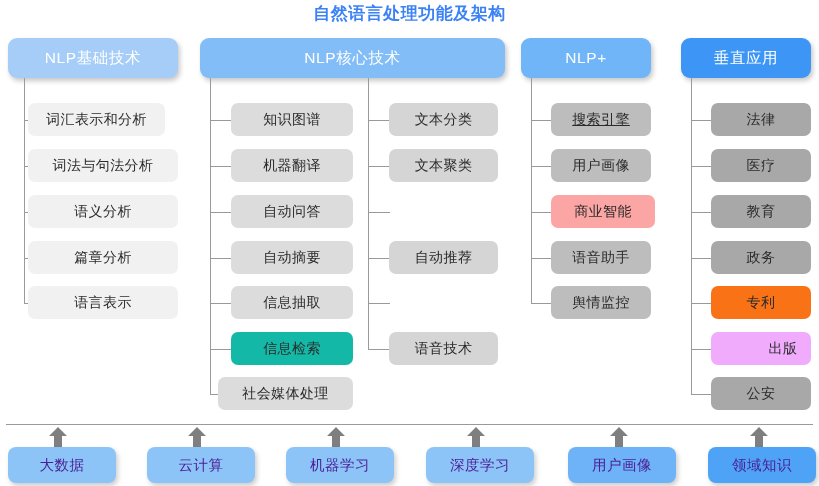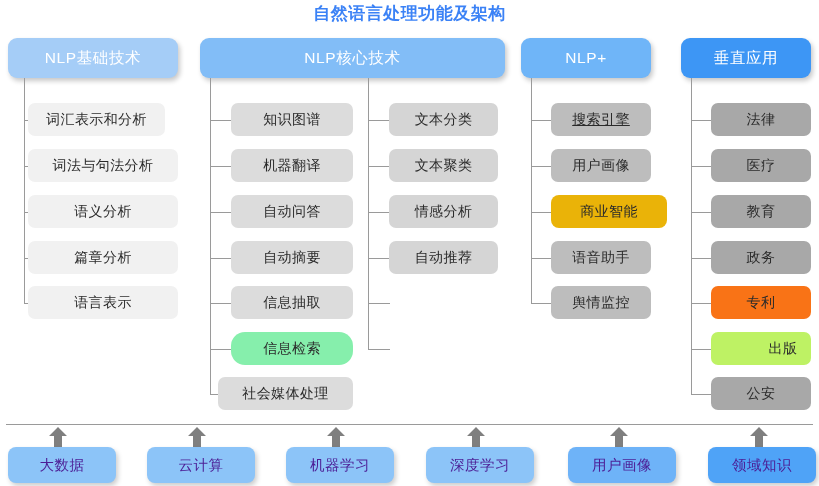--- a/index.html
+++ b/index.html
@@ -139,66 +139,66 @@
   <div class="hline" style="left:210px; top:258px; width:22px;"></div>
   <div class="hline" style="left:210px; top:303px; width:22px;"></div>
   <div class="hline" style="left:210px; top:349px; width:22px;"></div>
   <div class="hline" style="left:210px; top:394px; width:22px;"></div>
 
   <div class="item" style="left:231px; top:103px; width:122px; background:#DCDCDC;">知识图谱</div>
   <div class="item" style="left:231px; top:149px; width:122px; background:#DCDCDC;">机器翻译</div>
   <div class="item" style="left:231px; top:195px; width:122px; background:#DCDCDC;">自动问答</div>
   <div class="item" style="left:231px; top:241px; width:122px; background:#DCDCDC;">自动摘要</div>
   <div class="item" style="left:231px; top:286px; width:122px; background:#DCDCDC;">信息抽取</div>
-  <div class="item" style="left:231px; top:332px; width:122px; background:#86efac;border-radius:14px;">信息检索</div>
+  <div class="item" style="left:231px; top:332px; width:122px; background:#14b8a6;">信息检索</div>
   <div class="item" style="left:218px; top:377px; width:135px; background:#DCDCDC;">社会媒体处理</div>
 
   <div class="vline" style="left:368px; top:78px; height:271px;"></div>
   <div class="hline" style="left:368px; top:120px; width:22px;"></div>
   <div class="hline" style="left:368px; top:166px; width:22px;"></div>
   <div class="hline" style="left:368px; top:212px; width:22px;"></div>
   <div class="hline" style="left:368px; top:258px; width:22px;"></div>
   <div class="hline" style="left:368px; top:303px; width:22px;"></div>
   <div class="hline" style="left:368px; top:349px; width:22px;"></div>
 
   <div class="item" style="left:389px; top:103px; width:109px; background:#D5D5D5;">文本分类</div>
   <div class="item" style="left:389px; top:149px; width:109px; background:#D5D5D5;">文本聚类</div>
-  <div class="item" style="left:389px; top:195px; width:109px; background:#D5D5D5;">情感分析</div>
   <div class="item" style="left:389px; top:241px; width:109px; background:#D5D5D5;">自动推荐</div>
+  <div class="item" style="left:389px; top:332px; width:109px; background:#D5D5D5;">语音技术</div>
 
   <div class="hdr" style="left:521px; top:38px; width:130px; background:#6FB5F8;">NLP+</div>
   <div class="vline" style="left:531px; top:78px; height:225px;"></div>
   <div class="hline" style="left:531px; top:120px; width:21px;"></div>
   <div class="hline" style="left:531px; top:166px; width:21px;"></div>
   <div class="hline" style="left:531px; top:212px; width:21px;"></div>
   <div class="hline" style="left:531px; top:258px; width:21px;"></div>
   <div class="hline" style="left:531px; top:303px; width:21px;"></div>
 
   <div class="item" style="left:551px; top:103px; width:100px; background:#BDBDBD;text-decoration:underline;">搜索引擎</div>
   <div class="item" style="left:551px; top:149px; width:100px; background:#BDBDBD;">用户画像</div>
-  <div class="item" style="left:551px; top:195px; width:116px; background:#eab308;border-radius:8px;">商业智能</div>
+  <div class="item" style="left:551px; top:195px; width:104px; background:#fca5a5;">商业智能</div>
   <div class="item" style="left:551px; top:241px; width:100px; background:#BDBDBD;">语音助手</div>
   <div class="item" style="left:551px; top:286px; width:100px; background:#BDBDBD;">舆情监控</div>
 
   <div class="hdr" style="left:681px; top:38px; width:130px; background:#3D96F5;">垂直应用</div>
   <div class="vline" style="left:691px; top:78px; height:317px;"></div>
   <div class="hline" style="left:691px; top:120px; width:21px;"></div>
   <div class="hline" style="left:691px; top:166px; width:21px;"></div>
   <div class="hline" style="left:691px; top:212px; width:21px;"></div>
   <div class="hline" style="left:691px; top:258px; width:21px;"></div>
   <div class="hline" style="left:691px; top:303px; width:21px;"></div>
   <div class="hline" style="left:691px; top:349px; width:21px;"></div>
   <div class="hline" style="left:691px; top:394px; width:21px;"></div>
 
   <div class="item" style="left:711px; top:103px; width:100px; background:#A8A8A8;">法律</div>
   <div class="item" style="left:711px; top:149px; width:100px; background:#A8A8A8;">医疗</div>
   <div class="item" style="left:711px; top:195px; width:100px; background:#A8A8A8;">教育</div>
   <div class="item" style="left:711px; top:241px; width:100px; background:#A8A8A8;">政务</div>
   <div class="item" style="left:711px; top:286px; width:100px; background:#f97316;">专利</div>
-  <div class="item" style="left:711px; top:332px; width:100px; background:#bef264;padding-left:44px;">出版</div>
+  <div class="item" style="left:711px; top:332px; width:100px; background:#f0abfc;padding-left:44px;">出版</div>
   <div class="item" style="left:711px; top:377px; width:100px; background:#A8A8A8;">公安</div>
 
   <div class="baseline" style="left:6px; top:424px; width:807px;"></div>
 
   <svg class="arrow" style="left:47px; top:426px;" viewBox="0 0 22 22">
     <polygon points="11,1 20,10 15,10 15,21 7,21 7,10 2,10" fill="#7F7F7F"></polygon>
   </svg>
   <svg class="arrow" style="left:186px; top:426px;" viewBox="0 0 22 22">
     <polygon points="11,1 20,10 15,10 15,21 7,21 7,10 2,10" fill="#7F7F7F"></polygon>
   </svg>

